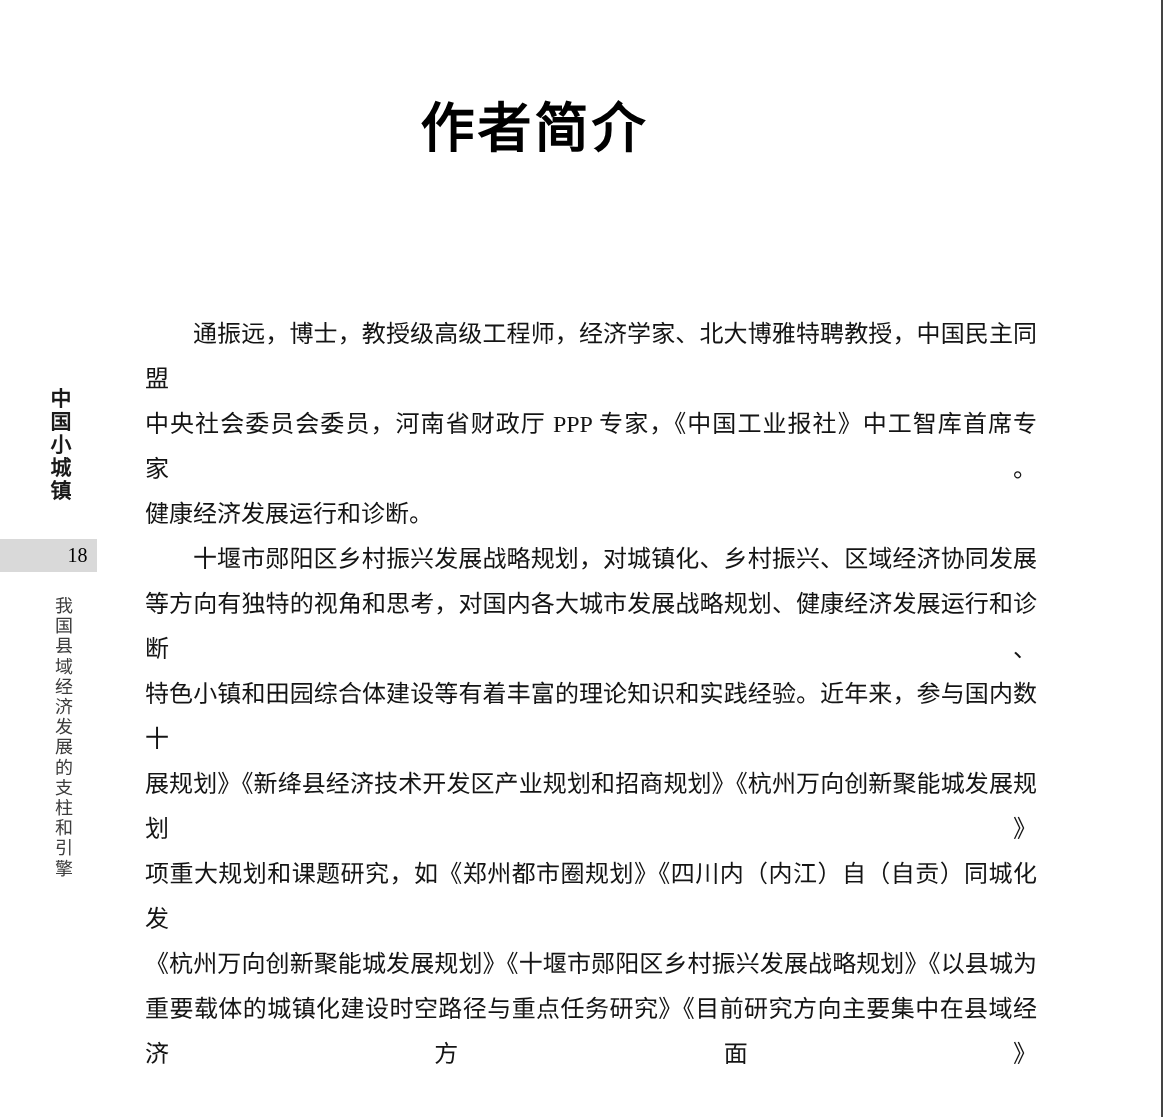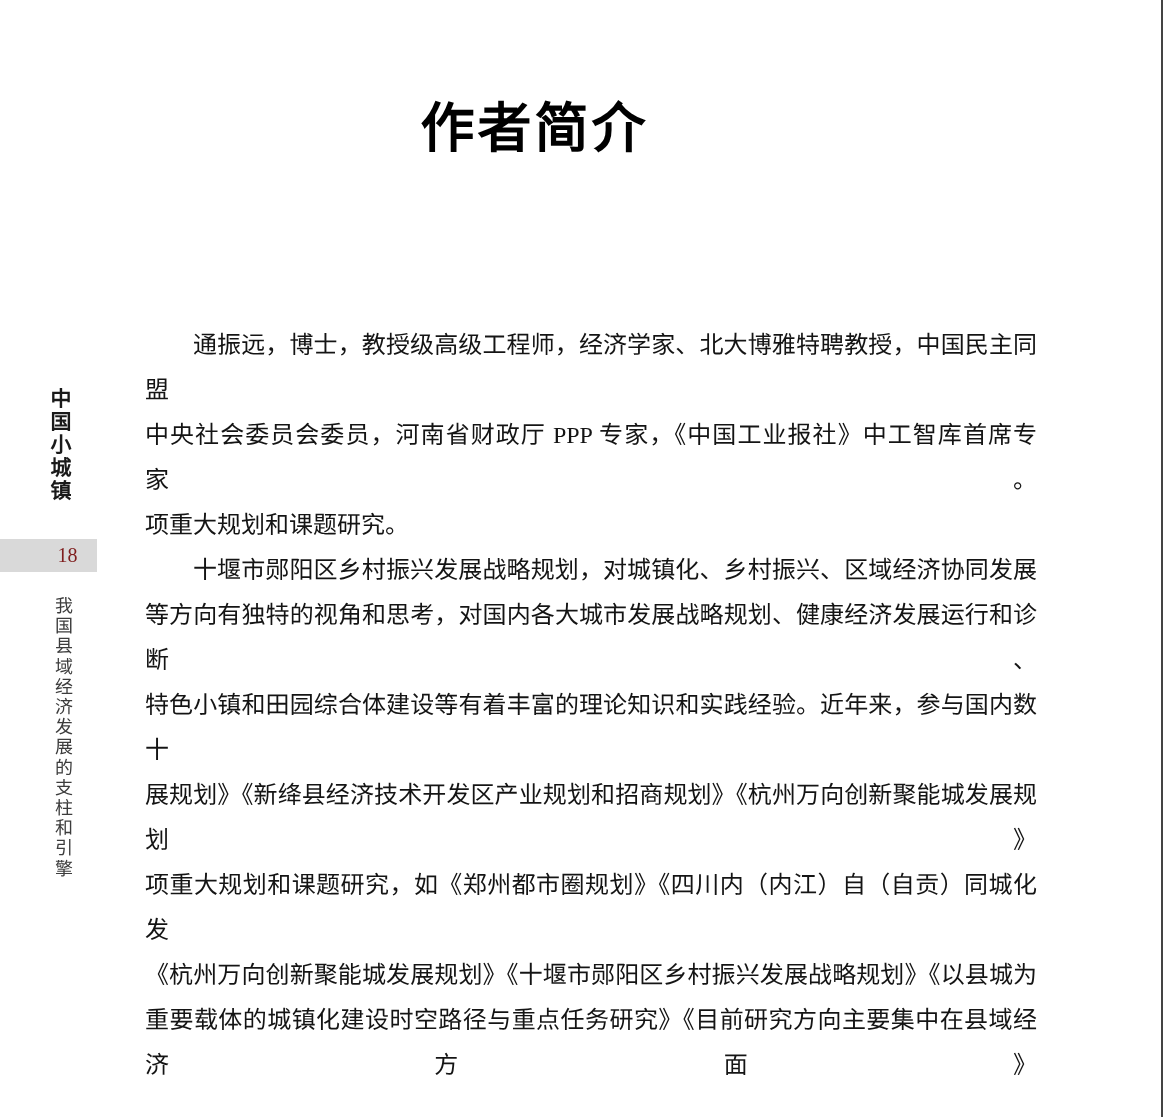--- a/index.html
+++ b/index.html
@@ -45,46 +45,46 @@
   .page-number-band {
     position: absolute;
     left: 0;
     top: 539px;
     width: 97px;
     height: 33px;
     background: #d9d9d9;
   }
   .page-number {
     position: absolute;
-    left: 4px;
+    left: 14px;
     top: 0;
     width: 97px;
     height: 41px;
     line-height: 33px;
     text-align: center;
     padding-left: 30px;
     box-sizing: border-box;
     font-size: 20px;
-    color: #7f1d1d;
+    color: #000000;
   }
   .subtitle-vertical {
     left: 46px;
     top: 596px;
     width: 36px;
     font-size: 18px;
     line-height: 20.2px;
     font-weight: 400;
     color: #3c3c3c;
   }
 
   
   .body-text {
     position: absolute;
     left: 145px;
-    top: 323px;
+    top: 312px;
     width: 892px;
     font-size: 24px;
     line-height: 45px;
     color: #141414;
   }
   .body-line {
     text-align: justify;
     text-align-last: justify;
   }
   .body-line.first { text-indent: 2em; }
@@ -127,21 +127,21 @@
 支
 柱
 和
 引
 擎</div>
 
 <div class="body-text">
     <div class="para">
       <div class="body-line first">通振远，博士，教授级高级工程师，经济学家、北大博雅特聘教授，中国民主同盟</div>
       <div class="body-line">中央社会委员会委员，河南省财政厅 PPP 专家，《中国工业报社》中工智库首席专家。</div>
-      <div class="body-line last">项重大规划和课题研究。</div>
+      <div class="body-line last">健康经济发展运行和诊断。</div>
     </div>
     <div class="para">
       <div class="body-line first">十堰市郧阳区乡村振兴发展战略规划，对城镇化、乡村振兴、区域经济协同发展</div>
       <div class="body-line">等方向有独特的视角和思考，对国内各大城市发展战略规划、健康经济发展运行和诊断、</div>
       <div class="body-line">特色小镇和田园综合体建设等有着丰富的理论知识和实践经验。近年来，参与国内数十</div>
       <div class="body-line">展规划》《新绛县经济技术开发区产业规划和招商规划》《杭州万向创新聚能城发展规划》</div>
       <div class="body-line">项重大规划和课题研究，如《郑州都市圈规划》《四川内（内江）自（自贡）同城化发</div>
       <div class="body-line">《杭州万向创新聚能城发展规划》《十堰市郧阳区乡村振兴发展战略规划》《以县城为</div>
       <div class="body-line">重要载体的城镇化建设时空路径与重点任务研究》《目前研究方向主要集中在县域经济方面》</div>
     </div>

